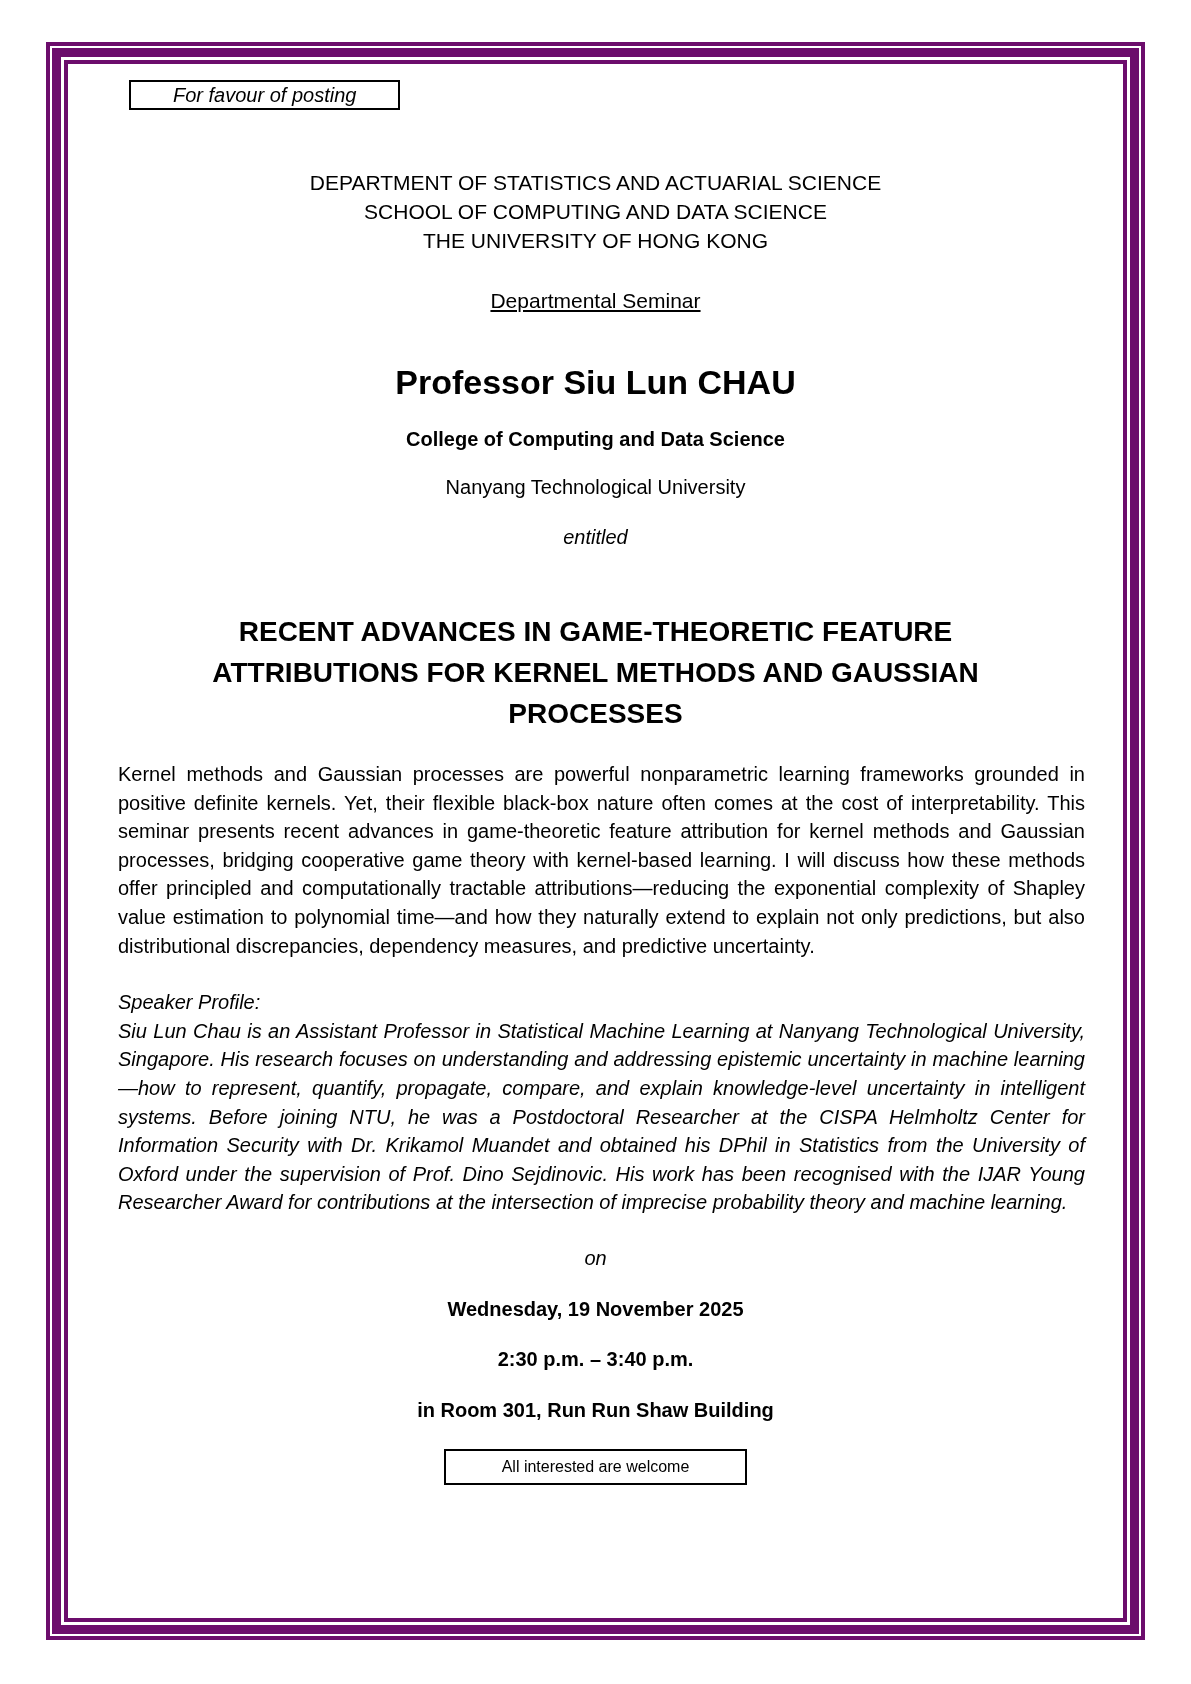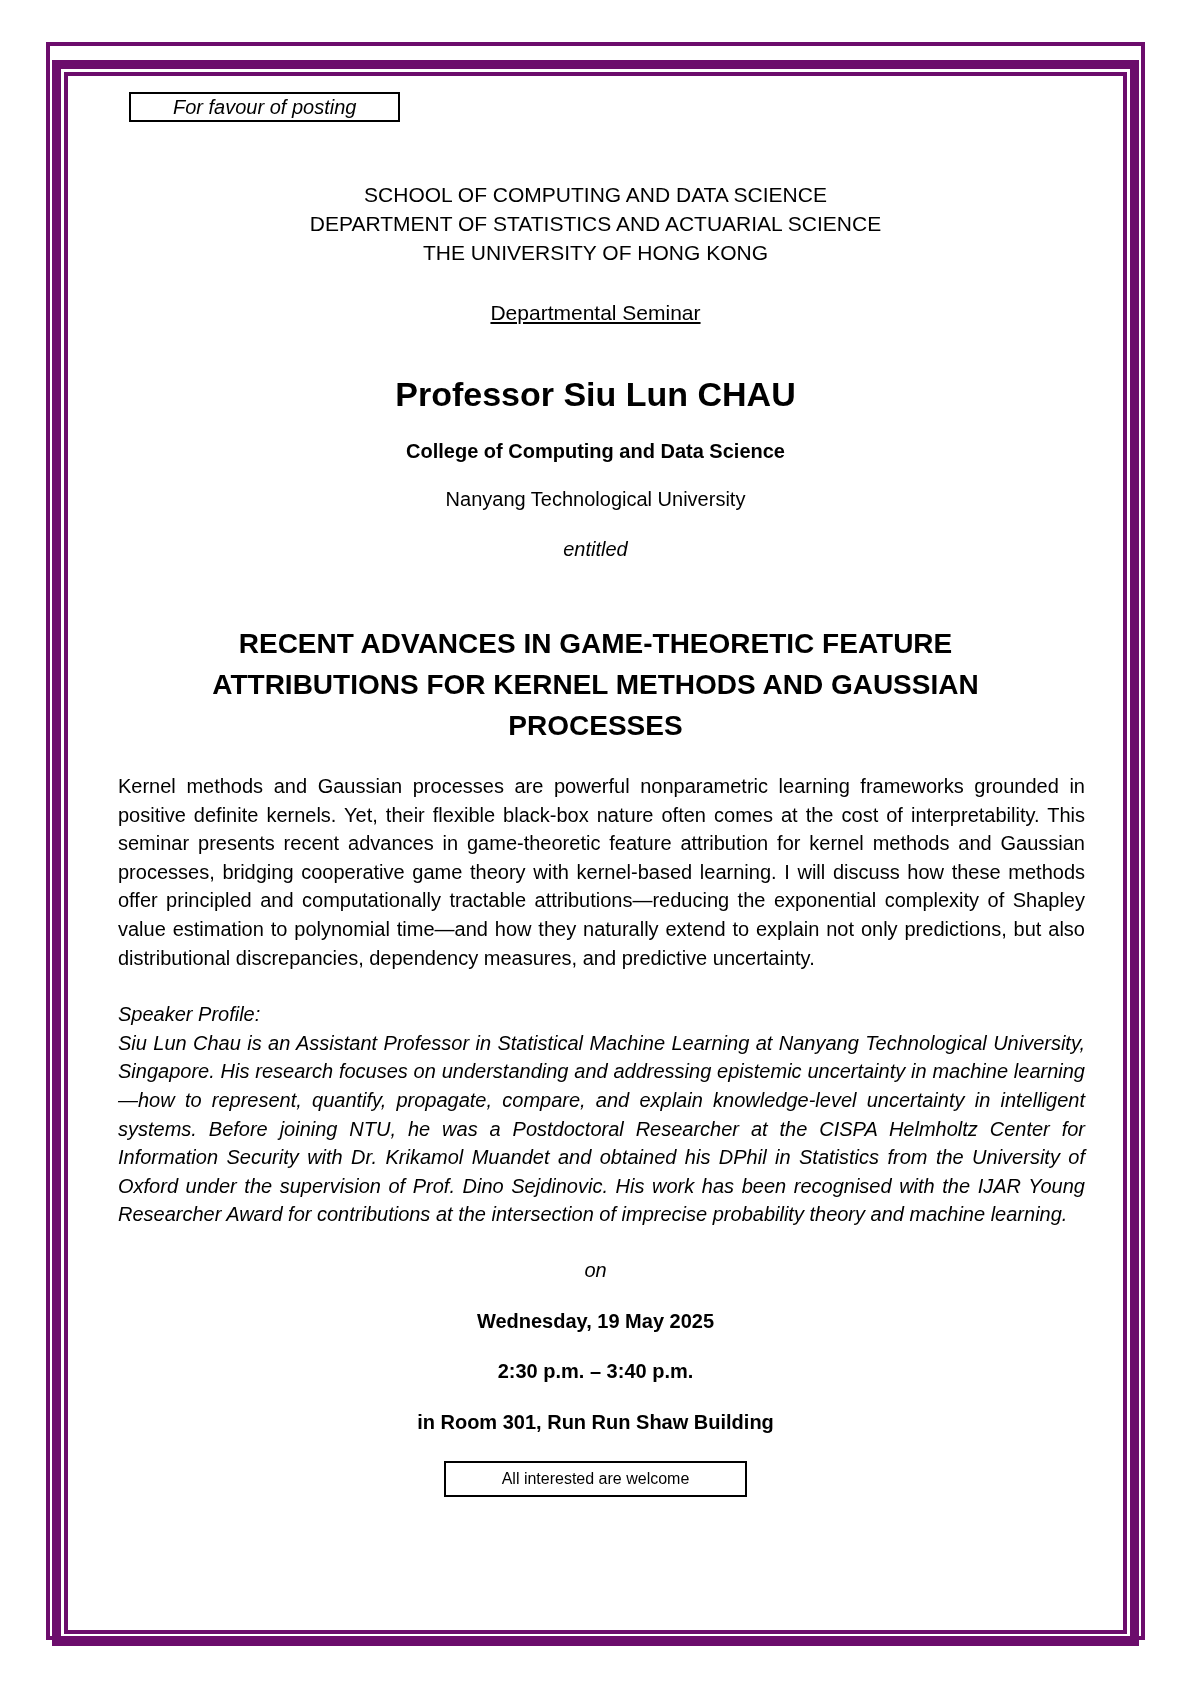--- a/index.html
+++ b/index.html
@@ -13,21 +13,21 @@
     font-family: "Liberation Sans", sans-serif;
     position: relative;
     overflow: hidden;
   }
   
   .frame1 {
     position: absolute; left: 46px; top: 42px; right: 46px; bottom: 44px;
     border: 4px solid var(--purple);
     padding: 2px;
   }
-  .frame2 { height: 100%; border: 9px solid var(--purple); padding: 3px; margin-top: 12px; }
+  .frame2 { height: 100%; border: 9px solid var(--purple); padding: 3px; }
   .frame3 { height: 100%; border: 4px solid var(--purple); position: relative; }
   .content { height: 100%; position: relative; }
 
   .posting-box {
     display: inline-block;
     margin: 16px 0 0 61px;
     border: 2px solid #000;
     padding: 0 42px;
     font-style: italic;
     font-size: 20px;
@@ -115,22 +115,22 @@
 <body>
 
 <div class="frame1">
   <div class="frame2">
     <div class="frame3">
       <div class="content">
 
         <div class="posting-box">For favour of posting</div>
 
         <div class="header-block">
+          <div>DEPARTMENT OF STATISTICS AND ACTUARIAL SCIENCE</div>
           <div>SCHOOL OF COMPUTING AND DATA SCIENCE</div>
-          <div>DEPARTMENT OF STATISTICS AND ACTUARIAL SCIENCE</div>
           <div>THE UNIVERSITY OF HONG KONG</div>
         </div>
 
         <div class="seminar-type">Departmental Seminar</div>
 
         <div class="prof-name">Professor Siu Lun CHAU</div>
 
         <div class="centered-line college">College of Computing and Data Science</div>
 
         <div class="centered-line university">Nanyang Technological University</div>
@@ -141,21 +141,21 @@
         <div class="talk-title">RECENT ADVANCES IN GAME-THEORETIC FEATURE ATTRIBUTIONS FOR KERNEL METHODS AND GAUSSIAN PROCESSES</div>
 
         <div class="body-par abstract">Kernel methods and Gaussian processes are powerful nonparametric learning frameworks grounded in positive definite kernels. Yet, their flexible black-box nature often comes at the cost of interpretability. This seminar presents recent advances in game-theoretic feature attribution for kernel methods and Gaussian processes, bridging cooperative game theory with kernel-based learning. I will discuss how these methods offer principled and computationally tractable attributions—reducing the exponential complexity of Shapley value estimation to polynomial time—and how they naturally extend to explain not only predictions, but also distributional discrepancies, dependency measures, and predictive uncertainty.</div>
 
         <div class="profile-heading">Speaker Profile:</div>
 
         <div class="body-par profile-text">Siu Lun Chau is an Assistant Professor in Statistical Machine Learning at Nanyang Technological University, Singapore. His research focuses on understanding and addressing epistemic uncertainty in machine learning—how to represent, quantify, propagate, compare, and explain knowledge-level uncertainty in intelligent systems. Before joining NTU, he was a Postdoctoral Researcher at the CISPA Helmholtz Center for Information Security with Dr. Krikamol Muandet and obtained his DPhil in Statistics from the University of Oxford under the supervision of Prof. Dino Sejdinovic. His work has been recognised with the IJAR Young Researcher Award for contributions at the intersection of imprecise probability theory and machine learning.</div>
 
         <div class="on-label">on</div>
 
-        <div class="sched-line">Wednesday, 19 May 2025</div>
+        <div class="sched-line">Wednesday, 19 November 2025</div>
 
         <div class="sched-line">2:30 p.m. – 3:40 p.m.</div>
 
         <div class="sched-line">in Room 301, Run Run Shaw Building</div>
 
         <div class="welcome-wrap">
           <div class="welcome-box">All interested are welcome</div>
         </div>
 
       </div>

